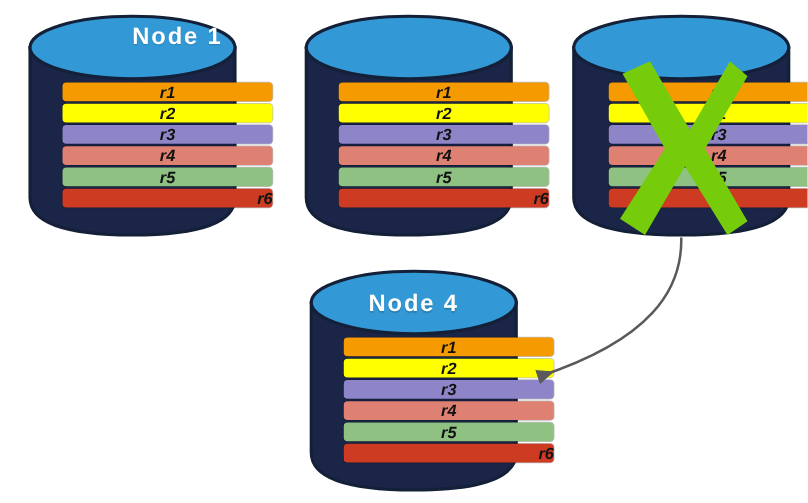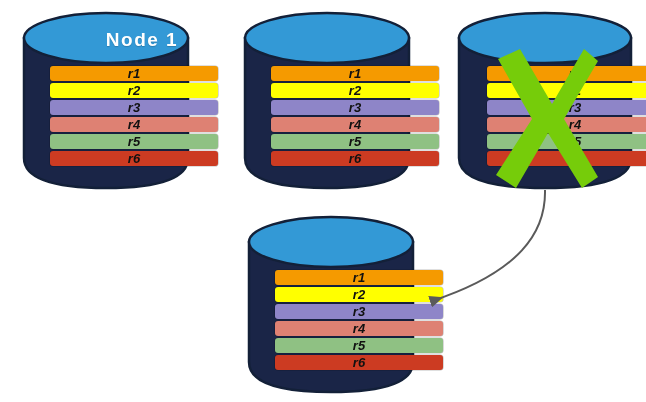--- a/index.html
+++ b/index.html
@@ -58,20 +58,21 @@
     font-size: 13px;
     line-height: 15px;
     text-align: center;
     font-family: "Liberation Sans", sans-serif;
     box-sizing: border-box;
     box-shadow: 0 0 0 0.6px rgba(0,0,0,0.25);
     font-style: italic;
   }
   .row-bar:last-child {
     margin-bottom: 12px;
+    text-align: right;
   }
   .cross-svg {
     position: absolute;
     overflow: visible;
     pointer-events: none;
   }
   .arrow-svg {
     position: absolute;
     left: 0;
     top: 0;
@@ -82,21 +83,21 @@
 </head>
 <body>
 
 <div id="canvas">
 
   <div class="node" style="left:22px; top:8px; width:168px; height:182px;">
     <svg class="node-svg" width="168" height="182" viewBox="0 0 168 182">
       <path d="M2,30 L2,150 Q2,180 84,180 Q166,180 166,150 L166,30 Z" fill="#1A2547" stroke="#132038" stroke-width="2.5"></path>
       <ellipse cx="84" cy="30" rx="82" ry="25" fill="#3399D6" stroke="#132038" stroke-width="2.5"></ellipse>
     </svg>
-    <div class="node-title" style="top:21px;padding-left:36px;">Node  1</div>
+    <div class="node-title" style="top:11px;padding-left:36px;">Node  1</div>
     <div class="rows" style="top:58px; padding:0 28px;">
       <div class="row-bar" style="background:#F59A00;">r1</div>
       <div class="row-bar" style="background:#FFFF00;">r2</div>
       <div class="row-bar" style="background:#8E85C8;">r3</div>
       <div class="row-bar" style="background:#DE8173;">r4</div>
       <div class="row-bar" style="background:#8FC183;">r5</div>
       <div class="row-bar" style="background:#CC3B22;">r6</div>
     </div>
   </div>
 
@@ -132,20 +133,21 @@
     <svg class="cross-svg" width="108" height="140" viewBox="0 0 108 140" style="left:37px; top:41px;">
       <polygon points="4,10 26,0 58,55 90,0 104,12 70,70 104,128 88,139 54,84 22,139 2,126 38,70" fill="#76CC0A"></polygon>
     </svg>
   </div>
 
   <div class="node" style="left:247px; top:212px; width:168px; height:182px;">
     <svg class="node-svg" width="168" height="182" viewBox="0 0 168 182">
       <path d="M2,30 L2,150 Q2,180 84,180 Q166,180 166,150 L166,30 Z" fill="#1A2547" stroke="#132038" stroke-width="2.5"></path>
       <ellipse cx="84" cy="30" rx="82" ry="25" fill="#3399D6" stroke="#132038" stroke-width="2.5"></ellipse>
     </svg>
+    <div class="node-title" style="top:21px;">Node  4</div>
     <div class="rows" style="top:58px; padding:0 28px;">
       <div class="row-bar" style="background:#F59A00;">r1</div>
       <div class="row-bar" style="background:#FFFF00;">r2</div>
       <div class="row-bar" style="background:#8E85C8;">r3</div>
       <div class="row-bar" style="background:#DE8173;">r4</div>
       <div class="row-bar" style="background:#8FC183;">r5</div>
       <div class="row-bar" style="background:#CC3B22;">r6</div>
     </div>
   </div>
 

